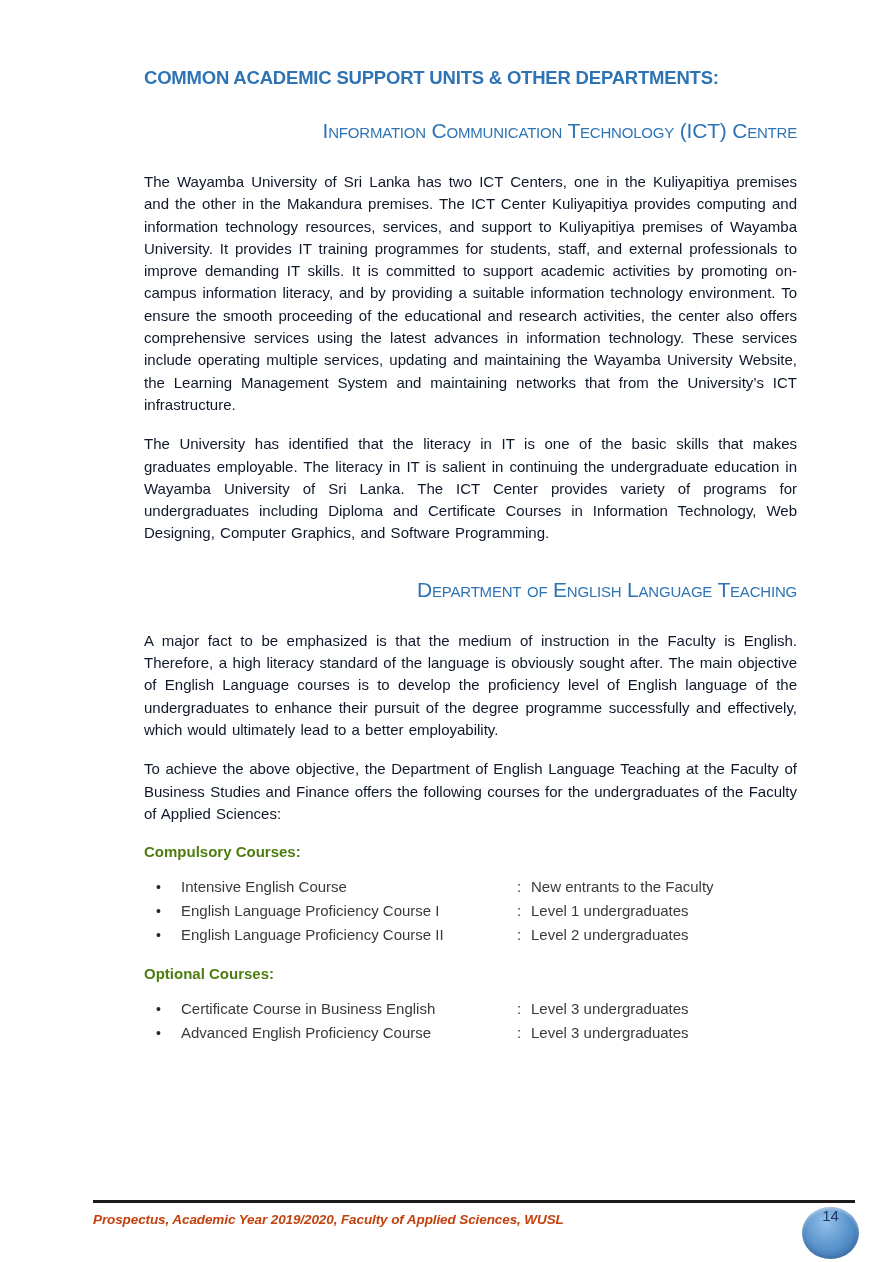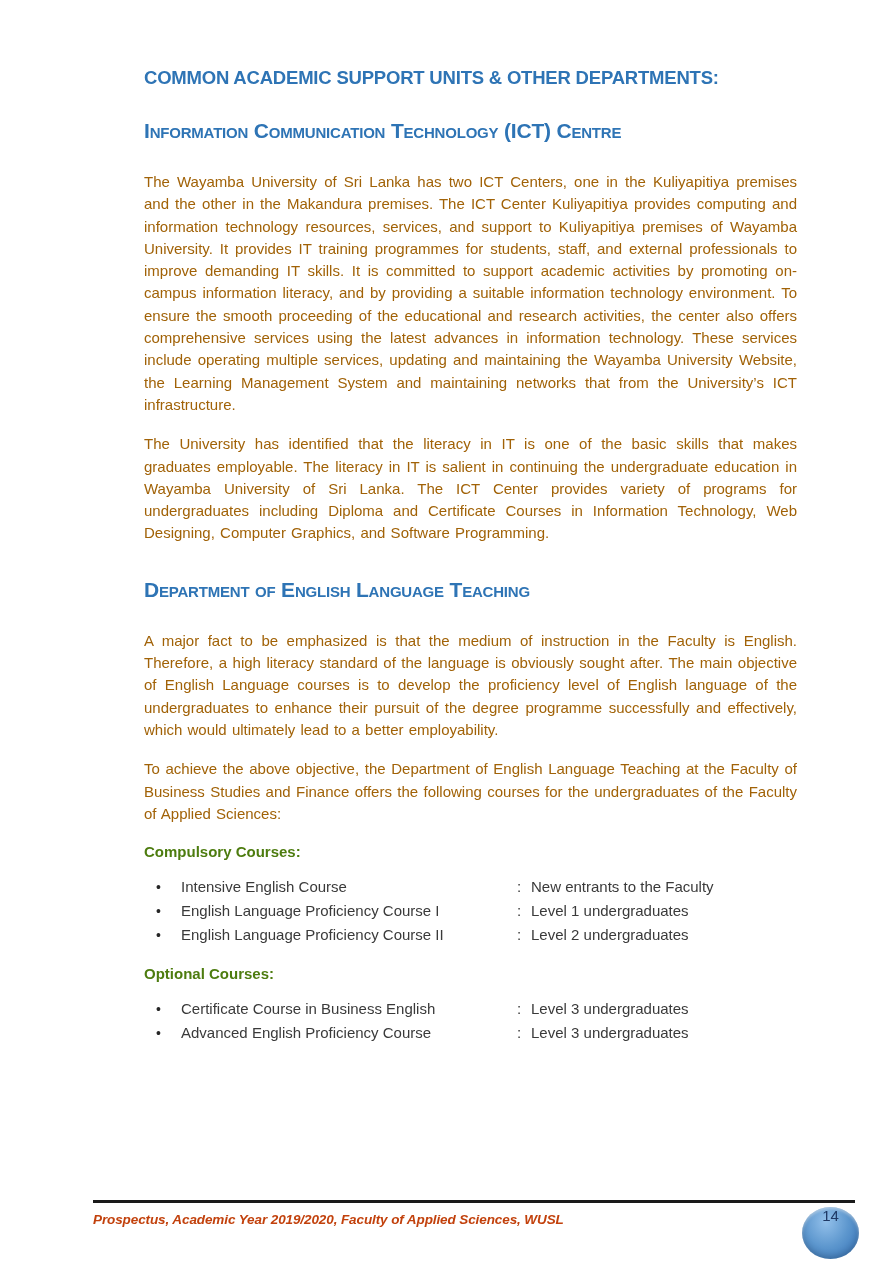--- a/index.html
+++ b/index.html
@@ -22,34 +22,35 @@
     color: #2E74B5;
     font-size: 18.5px;
     font-weight: bold;
     letter-spacing: -0.2px;
     line-height: 24px;
     margin: 0;
   }
   .h-section {
     color: #2E74B5;
     font-size: 21px;
-    font-weight: bold;
+    font-weight: normal;
     font-variant: small-caps;
     letter-spacing: -0.2px;
     line-height: 30px;
     margin: 0;
+    text-align: right;
   }
   .h-ict { margin-top: 26px; }
   .h-delt { margin-top: 30px; }
   .para {
     font-size: 15px;
     line-height: 22.3px;
     text-align: justify;
     margin: 0;
-    color: #a16207;
+    color: #0f172a;
     word-spacing: 1px;
   }
   .para-gap-lg { margin-top: 25px; }
   .para-gap-md { margin-top: 17px; }
   .list-title {
     font-size: 15px;
     font-weight: bold;
     color: #4d7c0f;
     margin: 0;
     margin-top: 17px;

